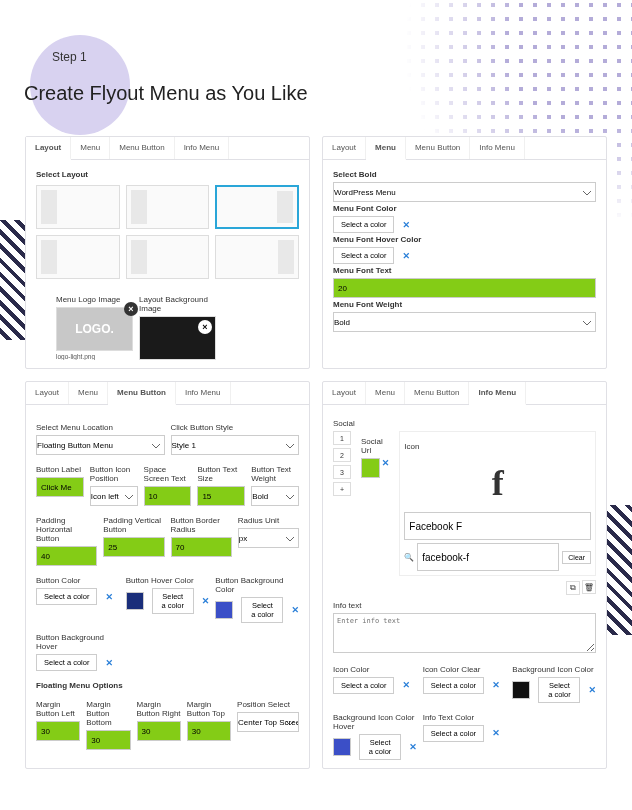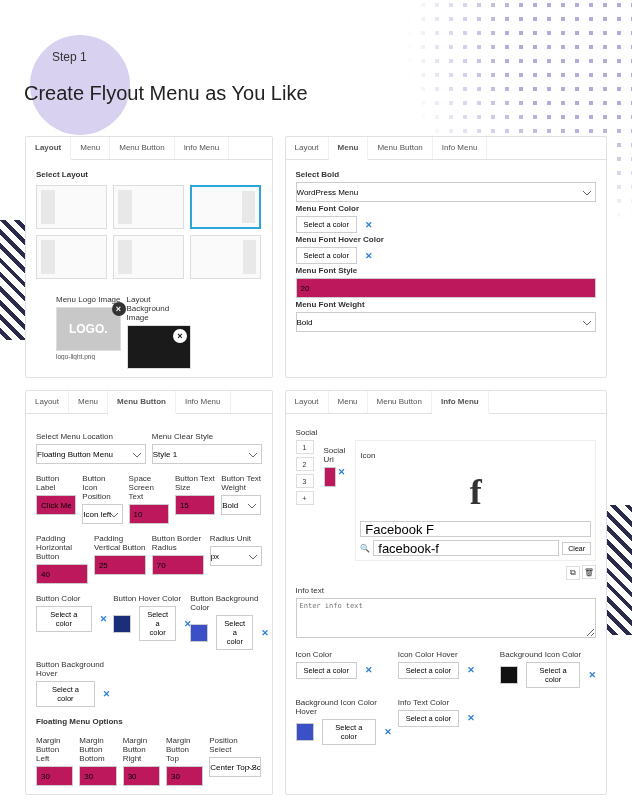--- a/index.html
+++ b/index.html
@@ -31,21 +31,21 @@
 .tab { padding: 6px 9px; font-size: 8px; color: #555; cursor: pointer; border-right: 1px solid #f0f0f0; }
 .tab.active { background: #fff; border-bottom: 2px solid #fff; margin-bottom: -1px; font-weight: 600; }
 
 .body { padding: 8px 10px; }
 .lbl { font-size: 8px; color: #333; margin: 6px 0 3px; font-weight: 500; }
 .sec-lbl { font-weight: 700; margin-top: 2px; }
 
 select, .select { width: 100%; border: 1px solid #ccc; background: #fff; font-size: 8px; height: 20px; appearance: none;
   background-image: linear-gradient(45deg, transparent 46%, #666 46% 54%, transparent 54%), linear-gradient(-45deg, transparent 46%, #666 46% 54%, transparent 54%);
   background-position: right 8px top 8px, right 4px top 8px; background-size: 4px 4px; background-repeat: no-repeat; }
-input[type=text].inp, .inp { width: 100%; border: 1px solid #ccc; background: #be185d; font-size: 8px; padding: 4px; height: 20px; }
+input[type=text].inp, .inp { width: 100%; border: 1px solid #ccc; background: #84cc16; font-size: 8px; padding: 4px; height: 20px; }
 
 .color-row { display: flex; align-items: center; gap: 8px; }
 .color-btn { border: 1px solid #ccc; padding: 3px 7px; font-size: 7.5px; background: #fff; cursor: pointer; }
 .swatch { width: 18px; height: 18px; border: 1px solid #ccc; display: inline-block; flex-shrink: 0; }
 .x { color: #2a7fd8; font-size: 9px; font-weight: 700; cursor: pointer; }
 
 
 .layouts { display: grid; grid-template-columns: repeat(3,1fr); gap: 6px; margin-top: 6px; }
 .lyt { border: 1px solid #ddd; height: 44px; background: #fafafa; position: relative; cursor: pointer; }
 .lyt.sel { border: 2px solid #2aa6d8; }
@@ -62,21 +62,21 @@
 .row { display: flex; gap: 6px; margin-top: 4px; }
 .col { flex: 1; min-width: 0; }
 
 .fmt { font-weight: 600; margin: 10px 0 4px; }
 
 
 .social-top { display: flex; gap: 10px; }
 .numcol { display: flex; flex-direction: column; gap: 3px; width: 18px; }
 .numbox { border: 1px solid #ddd; height: 14px; font-size: 7px; display:flex;align-items:center;justify-content:center; cursor:pointer; }
 .icon-f { font-family: Georgia, serif; font-size: 36px; font-weight: 700; text-align: center; padding: 8px 0; }
-.small-inp { border:1px solid #ccc; font-size:13px; padding:2px 4px; height:16px; }
+.small-inp { border:1px solid #ccc; font-size:10px; padding:2px 4px; height:28px; }
 .clear-btn { border:1px solid #ccc; font-size:7px; padding:2px 5px; background:#fff; cursor:pointer; }
 .del-btn, .dup-btn { width:14px;height:14px;border:1px solid #ddd;font-size:8px;display:inline-flex;align-items:center;justify-content:center;cursor:pointer;}
 
 .info-ta { width:100%; height:40px; border:1px solid #ccc; font-size:7px; padding:3px; color:#aaa; }
 </style>
 </head>
 <body>
 
 <div class="dots"></div>
 <div class="stripes-left"></div>
@@ -154,21 +154,21 @@
         <button class="color-btn">Select a color</button>
         <span class="x">✕</span>
       </div>
 
       <div class="lbl sec-lbl">Menu Font Hover Color</div>
       <div class="color-row">
         <button class="color-btn">Select a color</button>
         <span class="x">✕</span>
       </div>
 
-      <div class="lbl sec-lbl">Menu Font Style</div>
+      <div class="lbl sec-lbl">Menu Font Text</div>
       <input class="inp" value="20" style="">
 
       <div class="lbl sec-lbl">Menu Font Weight</div>
       <select class="select"><option>Bold</option></select>
     </div>
   </div>
 
   <div class="panel">
     <div class="tabs">
       <div class="tab">Layout</div>
@@ -176,21 +176,21 @@
       <div class="tab active">Menu Button</div>
       <div class="tab">Info Menu</div>
     </div>
     <div class="body">
       <div class="row">
         <div class="col">
           <div class="lbl">Select Menu Location</div>
           <select class="select"><option>Floating Button Menu</option></select>
         </div>
         <div class="col">
-          <div class="lbl">Menu Clear Style</div>
+          <div class="lbl">Click Button Style</div>
           <select class="select"><option>Style 1</option></select>
         </div>
       </div>
       <div class="row">
         <div class="col"><div class="lbl">Button Label</div><input class="inp" value="Click Me" style=""></div>
         <div class="col"><div class="lbl">Button Icon Position</div><select class="select"><option>Icon left</option></select></div>
         <div class="col"><div class="lbl">Space Screen Text</div><input class="inp" value="10" style=""></div>
         <div class="col"><div class="lbl">Button Text Size</div><input class="inp" value="15" style=""></div>
         <div class="col"><div class="lbl">Button Text Weight</div><select class="select"><option>Bold</option></select></div>
       </div>
@@ -290,21 +290,21 @@
 
       <div class="row">
         <div class="col">
             <div class="lbl">Icon Color</div>
             <div class="color-row">
               <button class="color-btn">Select a color</button>
               <span class="x">✕</span>
             </div>
           </div>
         <div class="col">
-            <div class="lbl">Icon Color Hover</div>
+            <div class="lbl">Icon Color Clear</div>
             <div class="color-row">
               <button class="color-btn">Select a color</button>
               <span class="x">✕</span>
             </div>
           </div>
         <div class="col">
             <div class="lbl">Background Icon Color</div>
             <div class="color-row">
               <span class="swatch" style="background:#111"></span>
               <button class="color-btn">Select a color</button>

